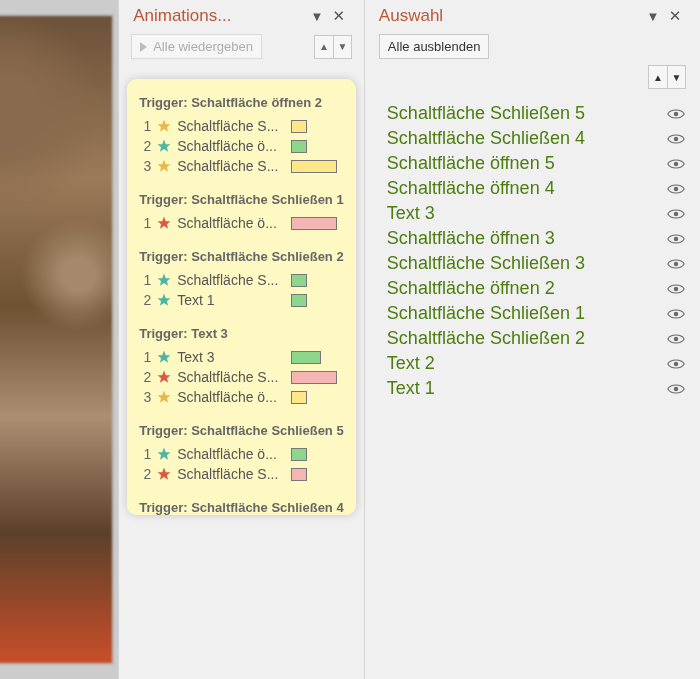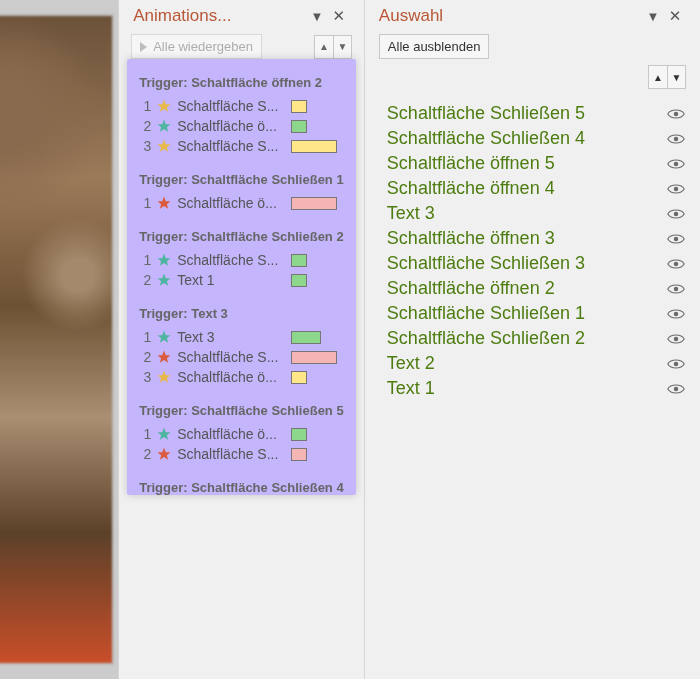--- a/index.html
+++ b/index.html
@@ -55,21 +55,21 @@
     text-overflow: ellipsis;
   }
   .drop-arrow, .close-x {
     width: 22px; text-align: center;
     color: #5a5a5a;
     font-size: 13px;
   }
   .close-x { font-size: 15px; color: #555; }
 
   .toolbar {
-    padding: 4px 12px 0 12px;
+    padding: 4px 12px 20px 12px;
     display: flex;
     align-items: center;
     gap: 16px;
     justify-content: flex-end;
   }
   .btn {
     border: 1px solid #c8c8c8;
     background: #f6f6f6;
     padding: 4px 8px;
     font-size: 13px;
@@ -95,22 +95,22 @@
     width: 18px; height: 22px;
     display: flex; align-items: center; justify-content: center;
     font-size: 10px;
     color: #666;
   }
   .updown span + span { border-left: 1px solid #c8c8c8; }
 
   
   .anim-card {
     margin: 0 8px 8px 8px;
-    background: #c4b5fd;
-    border-radius: 2px;
+    background: #fef9c3;
+    border-radius: 10px;
     box-shadow: 0 0 8px rgba(0,0,0,.18);
     padding: 10px 10px 12px 10px;
     overflow-y: auto;
     height: 436px;
   }
   .trig-group { padding: 4px 0 10px 0; }
   .trig-title {
     color: #666;
     font-weight: 600;
     font-size: 13px;

